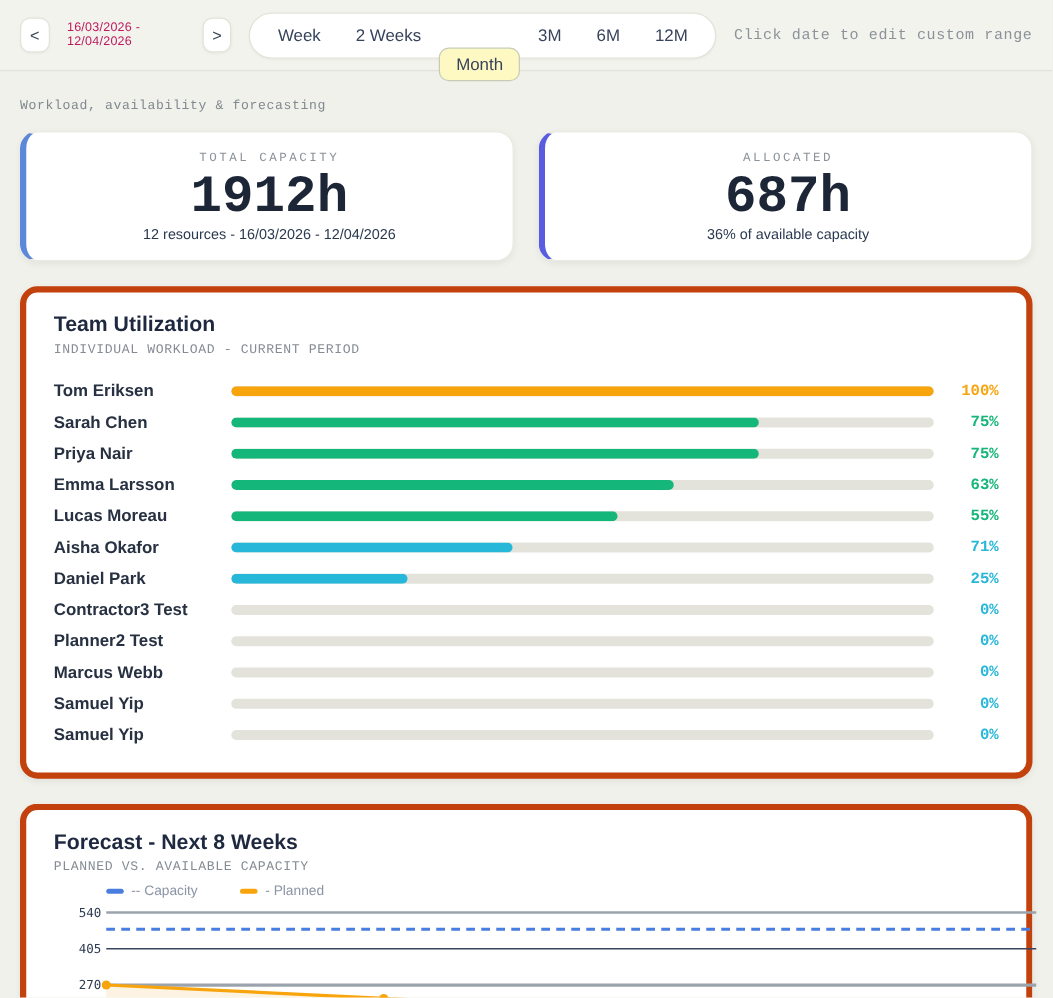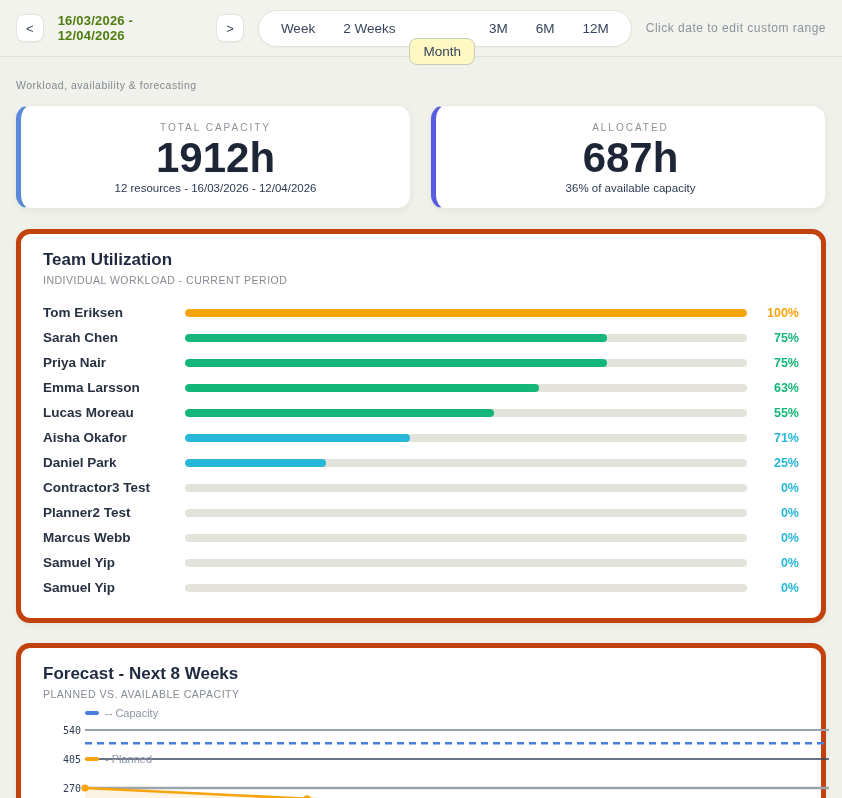--- a/index.html
+++ b/index.html
@@ -2,33 +2,33 @@
 <html><head>
 <meta charset="utf-8">
 <style>
   * { margin:0; padding:0; box-sizing:border-box; }
   html,body { width:842px; height:798px; overflow:hidden; }
   body {
     font-family:"Liberation Sans", sans-serif;
     background:#f1f1eb;
     color:#273347;
   }
-  .mono { font-family:Liberation Sans, sans-serif; }
+  .mono { font-family:Liberation Mono, monospace; }
 
   
   .topbar {
     height:57px; display:flex; align-items:center; gap:14px;
     padding:0 16px; border-bottom:1px solid #e2e2d9; background:#f3f3ee;
   }
   .nav-btn {
     width:28px; height:28px; background:#fff; border:1px solid #e3e3db;
     border-radius:8px; display:flex; align-items:center; justify-content:center;
     font-size:13px; color:#3a4759; cursor:pointer; box-shadow:0 1px 2px rgba(0,0,0,.04);
   }
-  .date-range { font-weight:bold; font-size:13px; color:#4d7c0f; letter-spacing:.2px; }
+  .date-range { font-weight:normal; font-size:10px; color:#be185d; letter-spacing:.2px; }
   .period-pill {
     display:flex; align-items:center; height:37px; background:#fff;
     border:1px solid #e3e3db; border-radius:19px; padding:0 8px;
     box-shadow:0 1px 2px rgba(0,0,0,.04);
   }
   .period-item {
     border:1px solid transparent; background:none; border-radius:8px;
     padding:5px 13px; font-size:13.5px; color:#36435a; cursor:pointer;
     font-family:"Liberation Sans", sans-serif; white-space:nowrap;
   }
@@ -62,21 +62,21 @@
   .u-row { display:flex; align-items:center; height:25px; }
   .u-name { width:142px; font-size:13.5px; color:#273142;font-weight:bold; }
   .u-track { flex:1; height:8px; border-radius:4px; background:#e3e3dc; overflow:hidden; }
   .u-fill { height:100%; border-radius:4px; }
   .u-pct { width:52px; text-align:right; font-size:12.5px; font-weight:bold; }
 
   
   .forecast-panel { border-bottom-left-radius:0; border-bottom-right-radius:0; border-bottom:none;
     height:176px; overflow:visible; }
   .chart-wrap { position:relative; height:110px; margin:14px -22px 0; }
-  .legend { position:absolute; top:-7px; left:64px; display:flex; gap:34px; z-index:2;flex-direction:column; }
+  .legend { position:absolute; top:-7px; left:64px; display:flex; gap:34px; z-index:2; }
   .legend-item { display:flex; align-items:center; gap:6px; font-size:11px; color:#8b95a5; }
   .legend-swatch { width:14px; height:3.5px; border-radius:2px; display:inline-block; }
   .chart-svg { position:absolute; left:0; top:8px; overflow:visible; }
 </style>
 </head>
 <body>
 
 <div class="topbar">
   <button class="nav-btn">&lt;</button>
   <span class="date-range">16/03/2026 - 12/04/2026</span>

